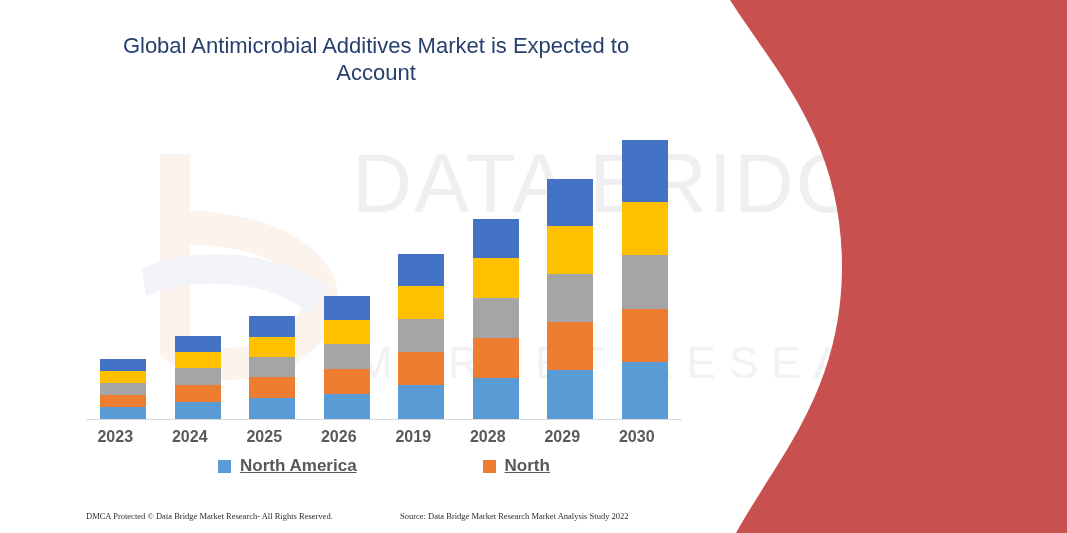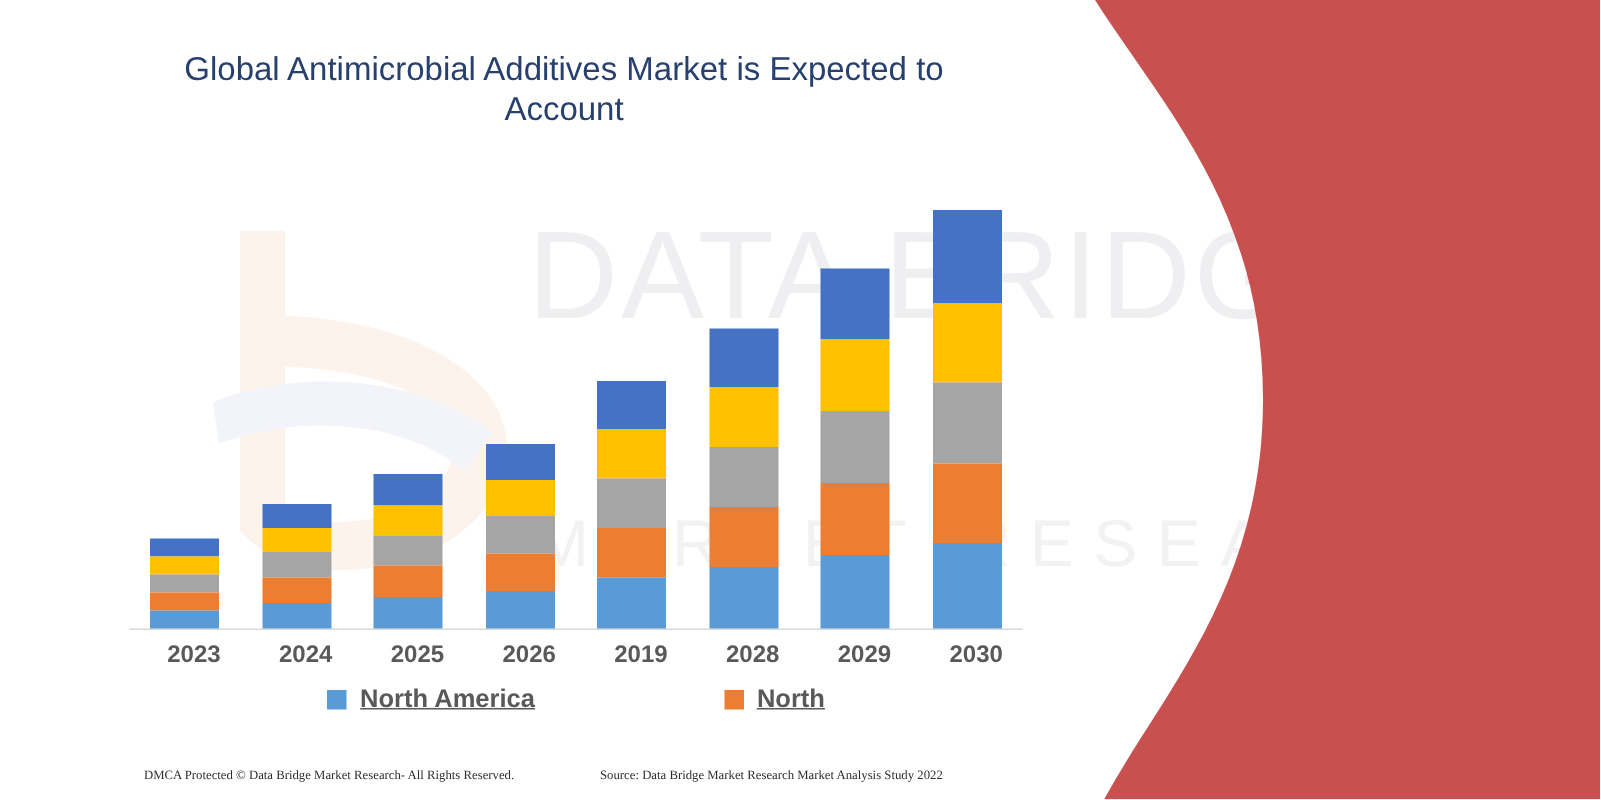--- a/index.html
+++ b/index.html
@@ -24,34 +24,34 @@
 
   
   .chart{position:absolute;left:86px;top:120px;width:596px;height:300px;}
   .axis-line{position:absolute;left:0;bottom:0;width:596px;height:1px;background:#d9d9d9;}
   .bars{position:absolute;left:0;bottom:1px;width:596px;height:299px;
         display:flex;align-items:flex-end;}
   .bar-slot{flex:1 1 0;display:flex;justify-content:center;align-items:flex-end;height:100%;}
   .bar{width:46px;display:flex;flex-direction:column-reverse;}
   .seg{width:100%;}
 
-  .xlabels{position:absolute;left:92px;top:428px;width:596px;display:flex;}
+  .xlabels{position:absolute;left:78px;top:428px;width:596px;display:flex;}
   .xlabel{flex:1 1 0;text-align:center;font-size:16px;font-weight:bold;color:#58595b;}
 
   .legend{position:absolute;left:86px;top:456px;width:596px;display:flex;
           justify-content:center;gap:126px;align-items:center;}
   .leg-item{display:flex;align-items:center;gap:9px;}
   .leg-sw{width:13px;height:13px;display:inline-block;}
   .leg-lb{font-size:17px;font-weight:bold;color:#58595b;text-decoration:underline;}
 
   
   .footer{position:absolute;left:0;top:508px;width:700px;height:20px;}
   .ft{position:absolute;font-size:8.5px;color:#2d2d2d;
       font-family:"Liberation Serif",serif;white-space:nowrap;}
-  .ft-l{left:96px;top:3px;}
+  .ft-l{left:86px;top:3px;}
   .ft-r{left:400px;top:3px;}
 </style>
 </head>
 <body>
 
 <div id="stage">
 
   <div class="wm wm-b">
     <svg width="235" height="250" viewBox="0 0 235 250">
       <path d="M28 6 L58 6 L58 200 L28 200 Z" fill="#fdf1ea"></path>

